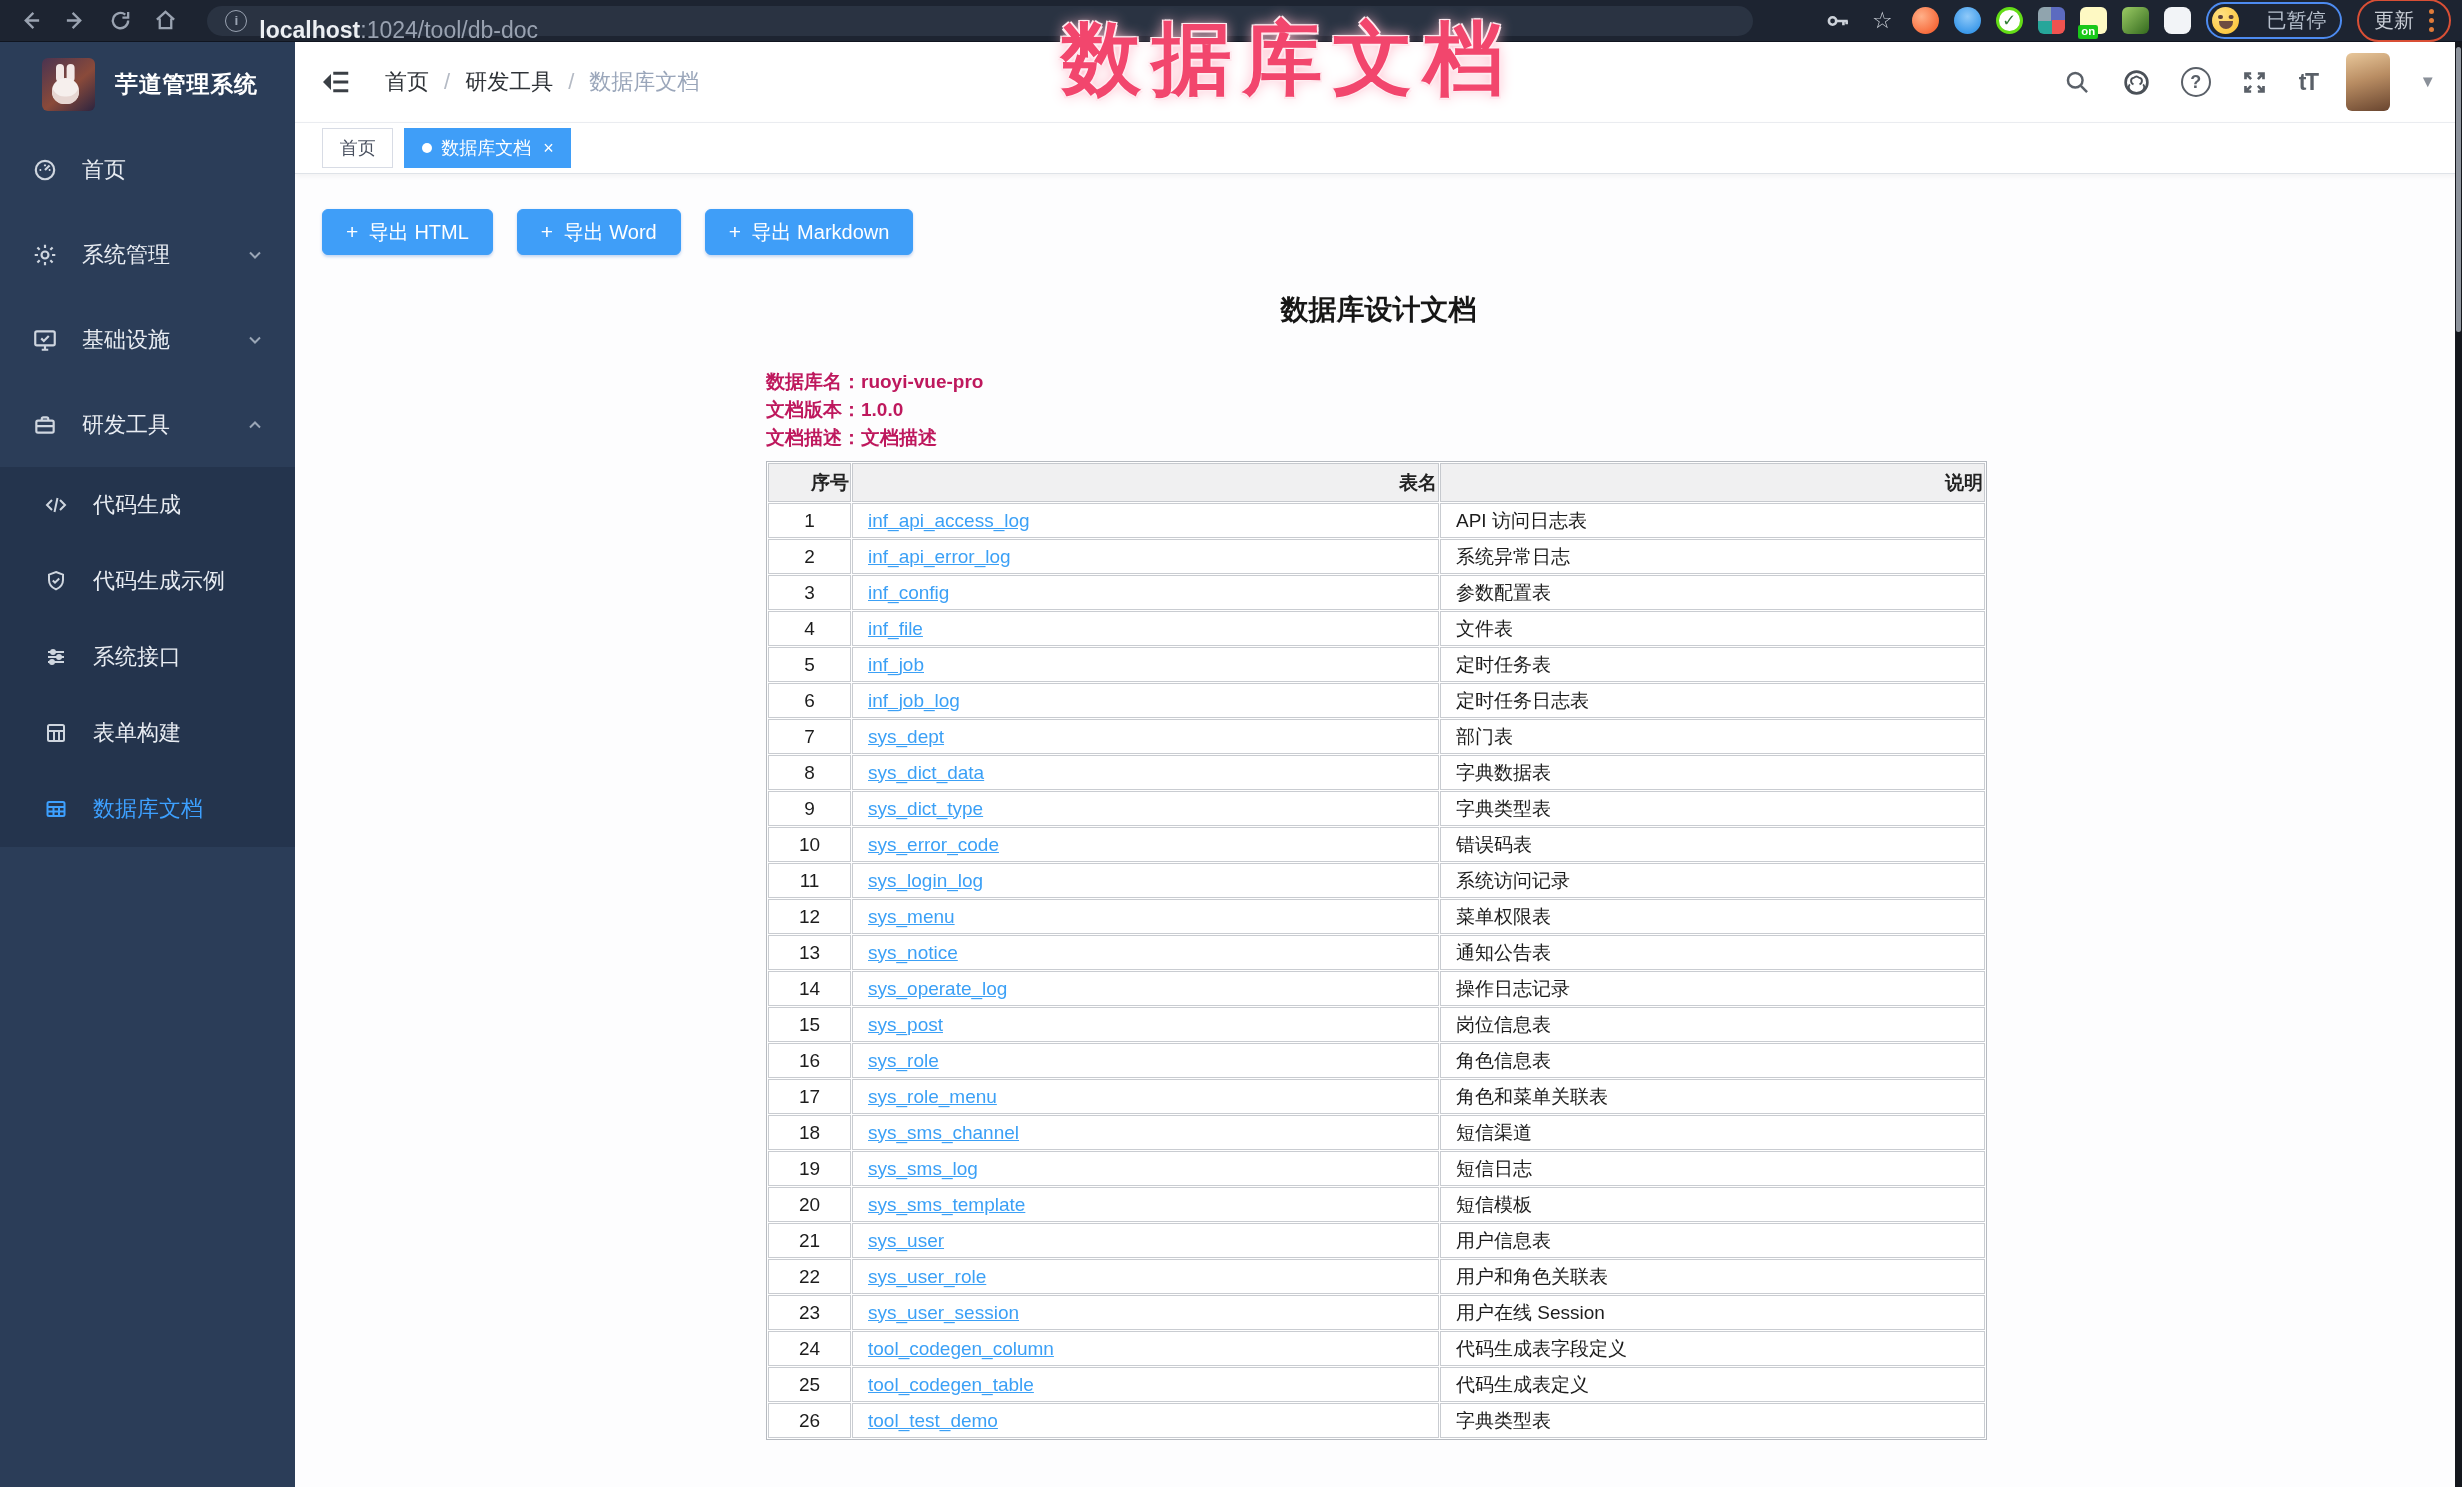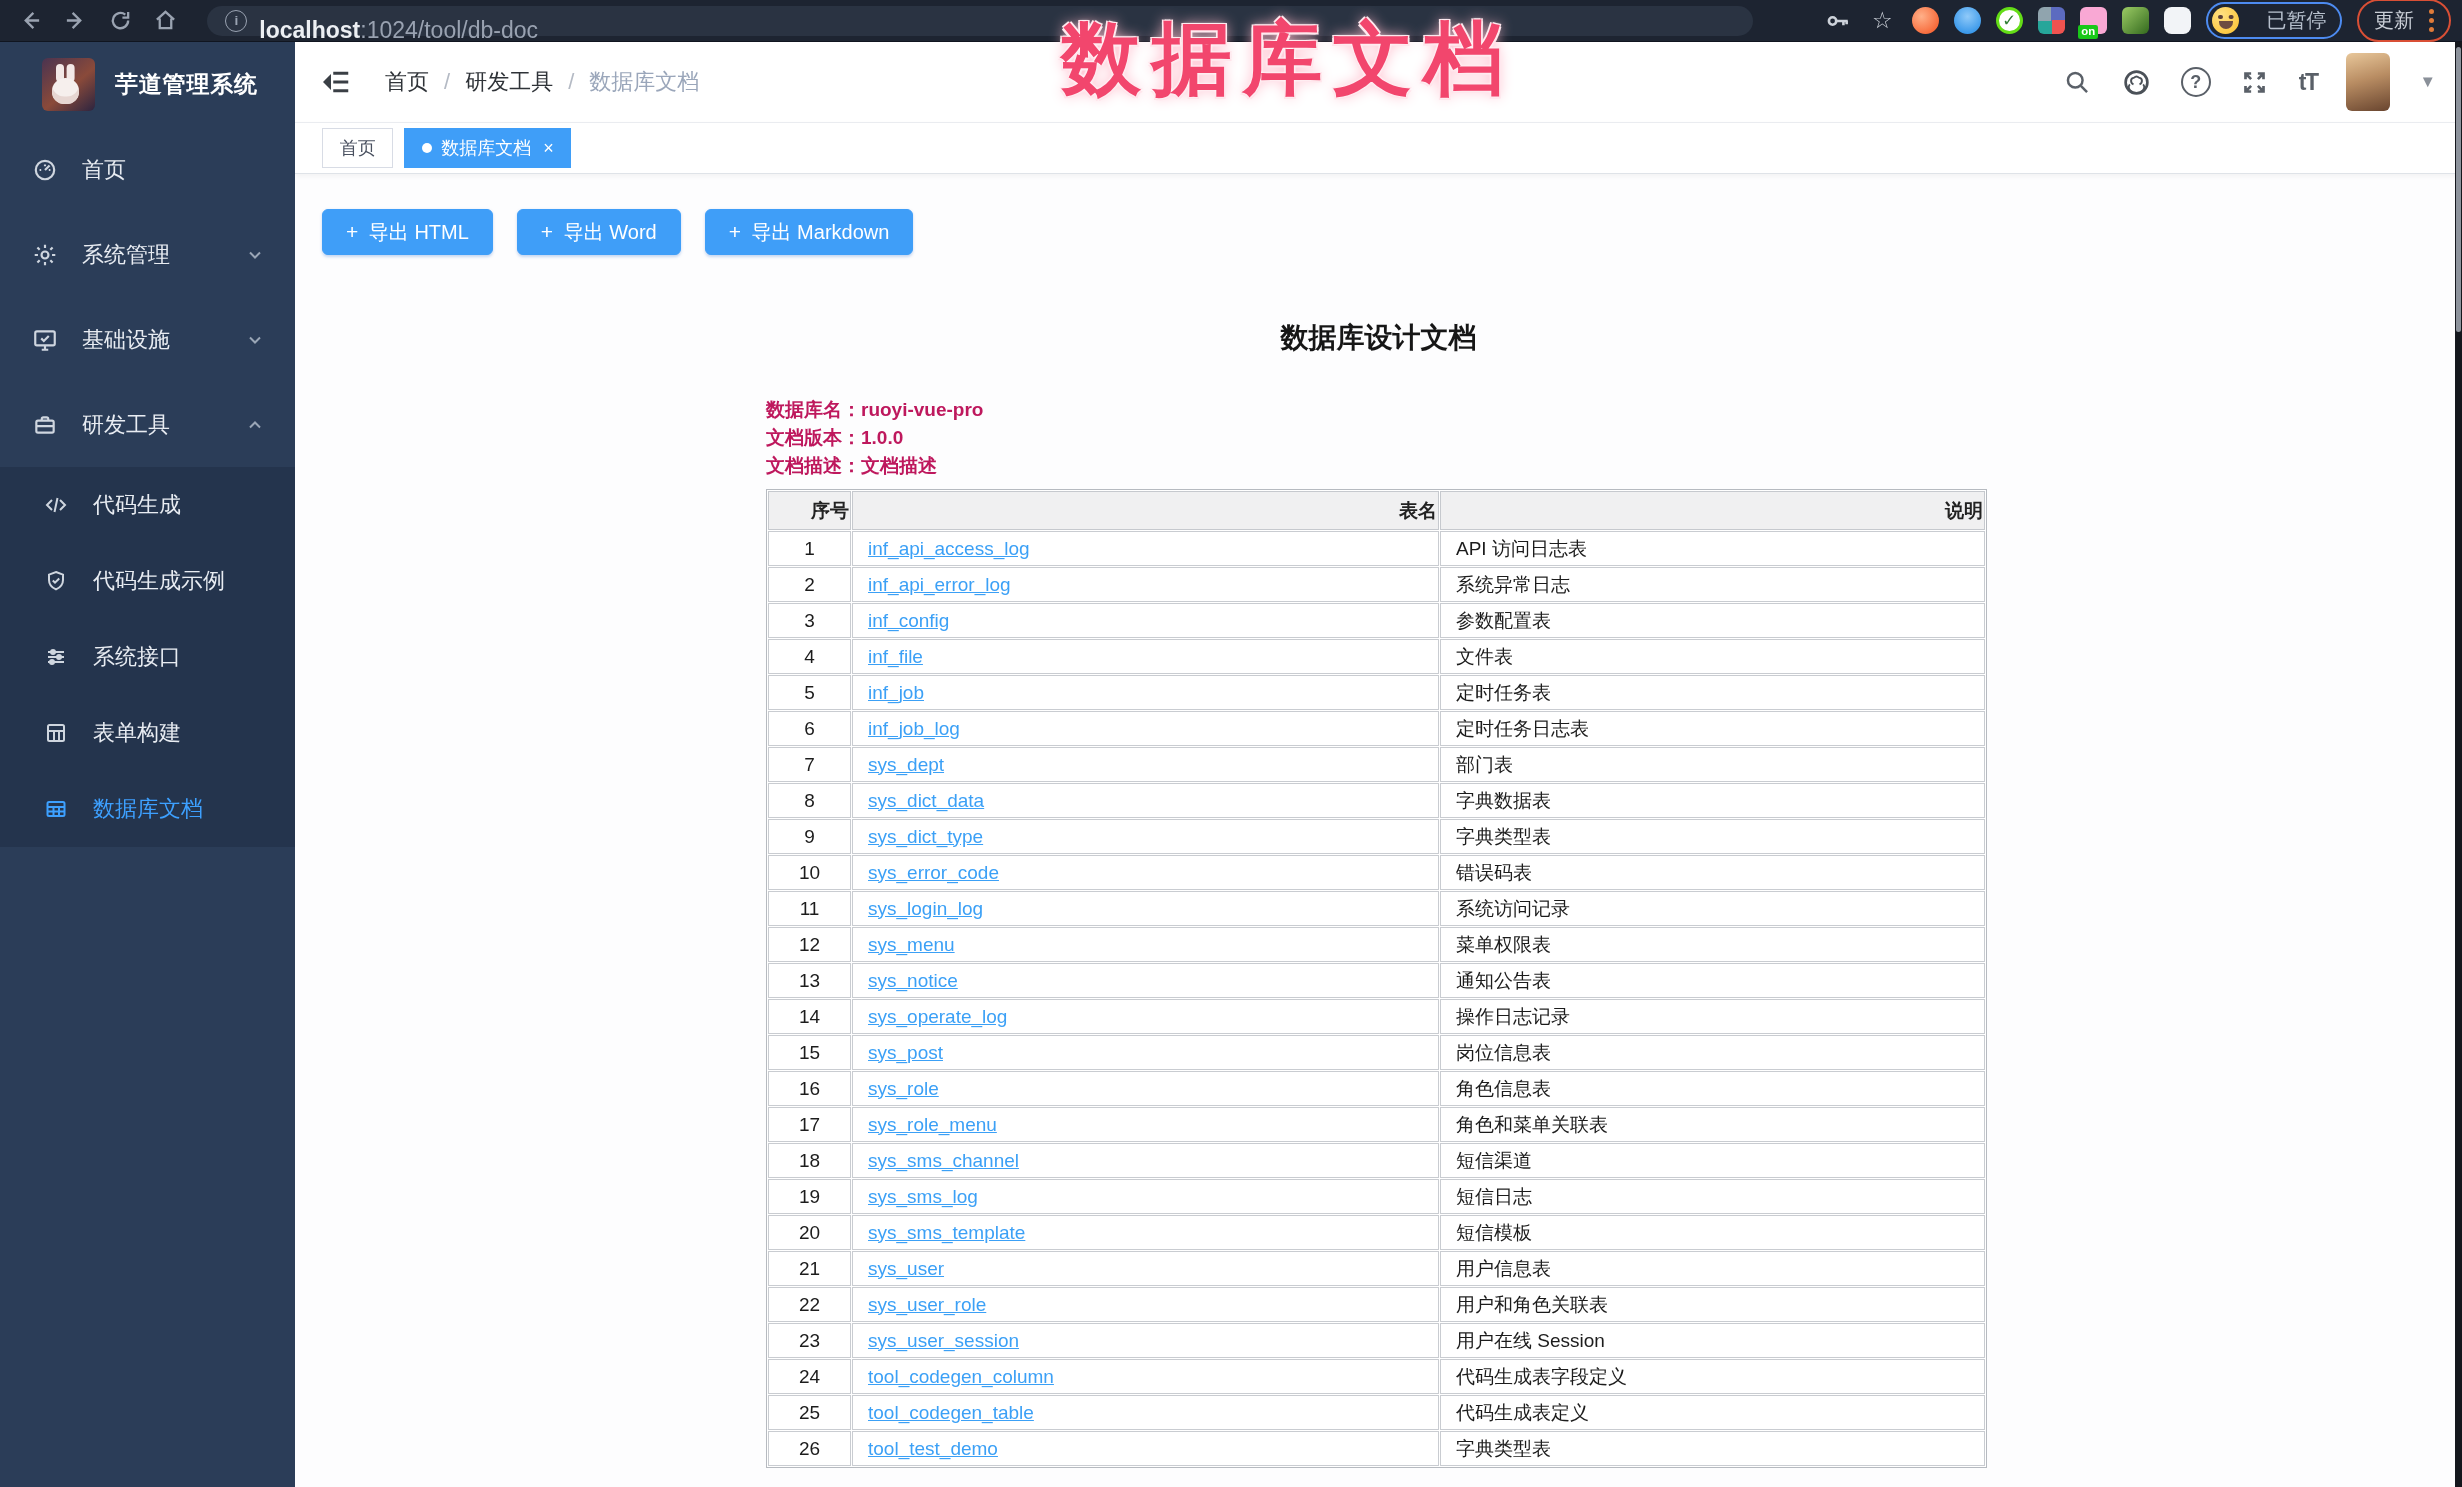--- a/index.html
+++ b/index.html
@@ -22,21 +22,21 @@
   .browser-right{margin-left:auto;display:flex;align-items:center;gap:15px;}
   .chrome-ic{width:29px;height:29px;display:flex;align-items:center;justify-content:center;
     color:#cdd2da;font-size:23px;flex:none;}
   .ext{width:27px;height:27px;border-radius:50%;flex:none;position:relative;}
   .ext-orange{background:radial-gradient(circle at 35% 35%,#ffb089,#f4511e);}
   .ext-pin{background:radial-gradient(circle at 50% 35%,#90caf9,#1e88e5);}
   .ext-green-check{background:#fff;border:3px solid #64dd17;box-sizing:border-box;color:#2e7d32;
     font-size:16.7px;font-weight:bold;display:flex;align-items:center;justify-content:center;}
   .ext-grid{border-radius:6px;background:
     conic-gradient(#5c6bc0 0 25%,#ef5350 0 50%,#26a69a 0 75%,#90a4ae 0 100%);}
-  .ext-dark{border-radius:6px;background:#f9a8d4;text-align:right;}
+  .ext-dark{border-radius:6px;background:#fef9c3;text-align:right;}
   .ext-dark .on-badge{position:absolute;left:-1.5px;bottom:-4.6px;background:#19c819;color:#fff;
     font-size:11.4px;line-height:13.7px;padding:0 3px;border-radius:2.3px;font-weight:bold;}
   .ext-leaf{border-radius:6px;background:linear-gradient(135deg,#9ccc65,#33691e);}
   .ext-puzzle{border-radius:7.6px;background:#f2f4f7;}
   .profile-chip{display:flex;align-items:center;gap:27px;border:2.3px solid #4d8bf0;border-radius:758px;
     padding:3px 13.7px 3px 4.6px;flex:none;}
   .face{width:27px;height:27px;border-radius:50%;background:radial-gradient(circle at 35% 30%,#ffe082,#fbc02d);
     position:relative;flex:none;}
   .face:before{content:"";position:absolute;left:6px;top:7.6px;width:4.6px;height:4.6px;border-radius:50%;
     background:#5d4037;box-shadow:10.6px 0 0 #5d4037;}
@@ -95,21 +95,21 @@
   .tab.active{background:#3f9ef8;border-color:#3f9ef8;color:#fff;}
   .tab .dot{width:10.6px;height:10.6px;border-radius:50%;background:#fff;margin-right:9px;}
   .tab .close{margin-left:12px;font-size:18px;line-height:1;}
 
   .content{position:relative;height:1314px;overflow:hidden;background:#fdfdfe;}
   .toolbar{margin:35px 0 0 27px;display:flex;gap:24px;}
   .btn{display:inline-flex;align-items:center;height:44px;padding:0 23px;background:#3f9ef8;border:0.8px solid #3f9ef8;
     border-radius:6px;color:#fff;font-size:20px;cursor:pointer;box-shadow:0 1.5px 3px rgba(30,100,200,.25);}
   .btn .plus{margin-right:10.6px;font-size:21px;}
 
-  .doc-title{margin-top:64px;text-align:center;font-size:28px;font-weight:bold;color:#161616;}
+  .doc-title{margin-top:36px;text-align:center;font-size:28px;font-weight:bold;color:#161616;}
   .doc-body{width:1218px;margin-left:471px;}
   .doc-meta{margin-top:39px;}
   .meta-line{font-size:19px;color:#be185d;font-weight:bold;line-height:28px;}
   .doc-table{margin-top:9px;width:1218px;table-layout:fixed;border-collapse:separate;border-spacing:1.5px;
     border:0.8px solid #b6bac0;background:#fff;}
   .doc-table th{background:#f0f0f1;border:0.8px solid #c6c9ce;height:35px;font-size:19px;color:#222;
     font-weight:bold;text-align:right;}
   .doc-table td{border:0.8px solid #c9ccd1;height:33px;font-size:19px;color:#1c1c1c;padding:0 0 0 15px;
     background:#fff;overflow:hidden;white-space:nowrap;}
   .doc-table .col-idx{text-align:center;padding:0;}

